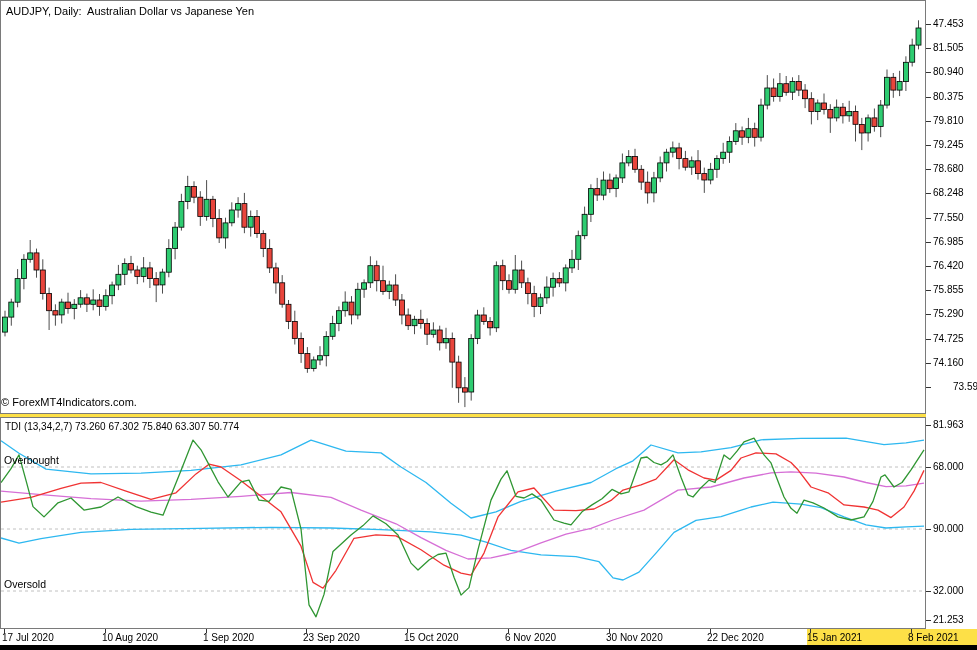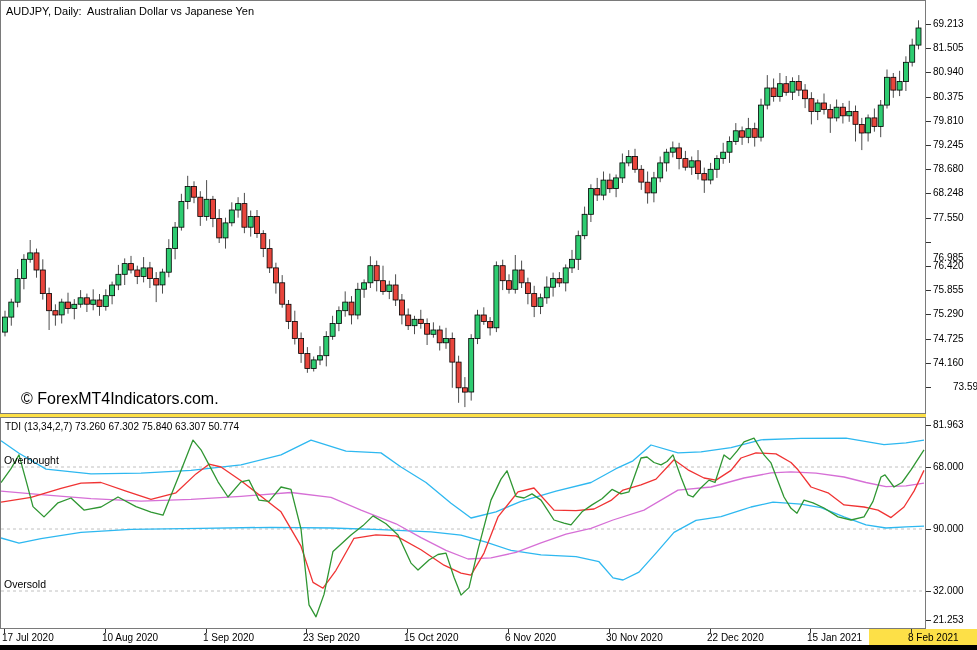--- a/index.html
+++ b/index.html
@@ -2,27 +2,27 @@
 <html><head>
 <meta charset="utf-8">
 <style>
   html,body{margin:0;padding:0;background:#fff;}
   .screen{position:relative;width:977px;height:650px;background:#fde047;overflow:hidden;
           font-family:"Liberation Sans",sans-serif;color:#000;}
   .panel{position:absolute;left:0;background:#fff;border:1px solid #7a7a7a;box-sizing:border-box;}
   .main-chart{top:0;width:926px;height:414px;}
   .tdi-panel{top:417px;width:926px;height:212px;}
   .chart-title{position:absolute;top:4px;left:5px;font-size:11px;white-space:pre;}
-  .watermark{position:absolute;bottom:5px;left:20px;font-size:16px;}
+  .watermark{position:absolute;bottom:5px;left:0;font-size:11px;}
   .tdi-header{position:absolute;top:3px;left:4px;font-size:10px;white-space:pre;}
   .level-label{position:absolute;left:3px;font-size:10.5px;background:transparent;}
   .price-axis{position:absolute;left:926px;top:0;width:51px;height:629px;background:#fff;}
   .price-axis .tick-label{position:absolute;left:7px;font-size:10px;white-space:nowrap;}
   .price-axis .tick-dash{position:absolute;left:0;width:5px;height:1px;background:#333;}
-  .time-axis{position:absolute;left:0;top:629px;width:869px;height:16px;background:#fff;}
+  .time-axis{position:absolute;left:0;top:629px;width:807px;height:16px;background:#fff;}
   .time-axis .date-label{position:absolute;top:3px;font-size:10px;white-space:nowrap;}
   .time-axis .tick-dash{position:absolute;top:0;width:1px;height:4px;background:#333;}
   .bottom-strip{position:absolute;left:0;top:645px;width:977px;height:5px;background:#000;}
   svg{position:absolute;left:0;top:0;display:block;}
 </style>
 </head>
 <body>
 
 <div class="screen">
 
@@ -336,39 +336,39 @@
         <polyline points="0,84.1 30,79.3 60,70.4 80,65.2 100,64.5 125,73.1 150,81.4 175,74.8 195,55.9 208,46.2 220,49.0 240,62.8 260,78.3 280,93.8 300,128.2 312,164.4 322,170.2 335,152.3 353,120.3 375,116.9 395,117.9 420,131.7 443,147.2 460,155.1 470,157.2 483,135.1 497,98.9 517,73.8 533,70.0 553,92.1 575,92.7 593,91.0 610,82.4 622,72.1 640,66.9 655,61.1 673,41.8 687,51.8 703,60.0 715,62.1 730,52.4 740,40.0 755,34.9 775,35.9 790,44.5 797,51.8 810,69.0 827,74.8 843,86.9 863,89.0 877,92.1 890,99.6 903,89.0 913,73.1 923,52.4" fill="none" stroke="#F03333" stroke-width="1.3" stroke-linejoin="round"></polyline>
         <polyline points="0,64.5 10,50.7 18,36.9 26,66.2 32,88.6 43,98.9 57,84.8 70,80.0 83,92.1 100,89.0 117,79.0 135,88.6 150,94.1 162,97.2 180,52.4 192,22.1 200,31.8 207,44.9 217,63.8 227,79.0 240,63.8 248,62.1 258,82.1 268,83.4 280,69.0 290,71.4 300,111.0 308,186.8 315,198.8 323,176.4 332,133.4 350,116.9 362,107.6 372,97.9 385,105.8 397,116.9 410,145.1 417,152.0 428,142.0 437,136.5 445,135.1 453,159.2 460,177.1 468,169.6 477,131.7 490,82.1 500,61.1 506,52.8 515,78.3 523,80.0 531,75.9 540,82.1 553,102.0 563,105.1 570,106.9 581,93.8 591,86.9 601,80.7 611,71.4 620,75.9 628,73.8 640,40.0 646,39.0 653,44.5 660,46.9 666,43.5 672,36.9 680,59.3 687,76.9 692,79.0 700,69.7 708,62.1 714,64.5 723,36.9 729,41.4 736,33.2 743,23.9 753,20.1 763,36.9 770,44.9 783,79.0 790,90.3 796,95.2 803,82.1 812,84.8 823,90.0 837,98.9 850,102.0 863,98.9 872,83.4 880,59.0 884,56.9 893,69.0 901,64.5 910,51.8 923,31.8" fill="none" stroke="#2F9632" stroke-width="1.3" stroke-linejoin="round"></polyline>
       </svg>
     <div class="tdi-header">TDI (13,34,2,7) 73.260 67.302 75.840 63.307 50.774</div>
     <div class="level-label" id="ob-label" style="top: 36px;">Overbought</div>
     <div class="level-label" id="os-label" style="top: 160px;">Oversold</div>
   </div>
 
   <div class="price-axis" id="price-axis">
       <div class="tick-dash" style="top: 24px;"></div>
-      <div class="tick-label" style="top: 18px;">69.213</div>
+      <div class="tick-label" style="top: 18px;">47.453</div>
       <div class="tick-dash" style="top: 48px;"></div>
       <div class="tick-label" style="top: 42px;">81.505</div>
       <div class="tick-dash" style="top: 72px;"></div>
       <div class="tick-label" style="top: 66px;">80.940</div>
       <div class="tick-dash" style="top: 97px;"></div>
       <div class="tick-label" style="top: 91px;">80.375</div>
       <div class="tick-dash" style="top: 121px;"></div>
       <div class="tick-label" style="top: 115px;">79.810</div>
       <div class="tick-dash" style="top: 145px;"></div>
       <div class="tick-label" style="top: 139px;">79.245</div>
       <div class="tick-dash" style="top: 169px;"></div>
       <div class="tick-label" style="top: 163px;">78.680</div>
       <div class="tick-dash" style="top: 193px;"></div>
       <div class="tick-label" style="top: 187px;">68.248</div>
       <div class="tick-dash" style="top: 218px;"></div>
       <div class="tick-label" style="top: 212px;">77.550</div>
       <div class="tick-dash" style="top: 242px;"></div>
-      <div class="tick-label" style="top: 252px;">76.985</div>
+      <div class="tick-label" style="top: 236px;">76.985</div>
       <div class="tick-dash" style="top: 266px;"></div>
       <div class="tick-label" style="top: 260px;">76.420</div>
       <div class="tick-dash" style="top: 290px;"></div>
       <div class="tick-label" style="top: 284px;">75.855</div>
       <div class="tick-dash" style="top: 314px;"></div>
       <div class="tick-label" style="top: 308px;">75.290</div>
       <div class="tick-dash" style="top: 339px;"></div>
       <div class="tick-label" style="top: 333px;">74.725</div>
       <div class="tick-dash" style="top: 363px;"></div>
       <div class="tick-label" style="top: 357px;">74.160</div>

